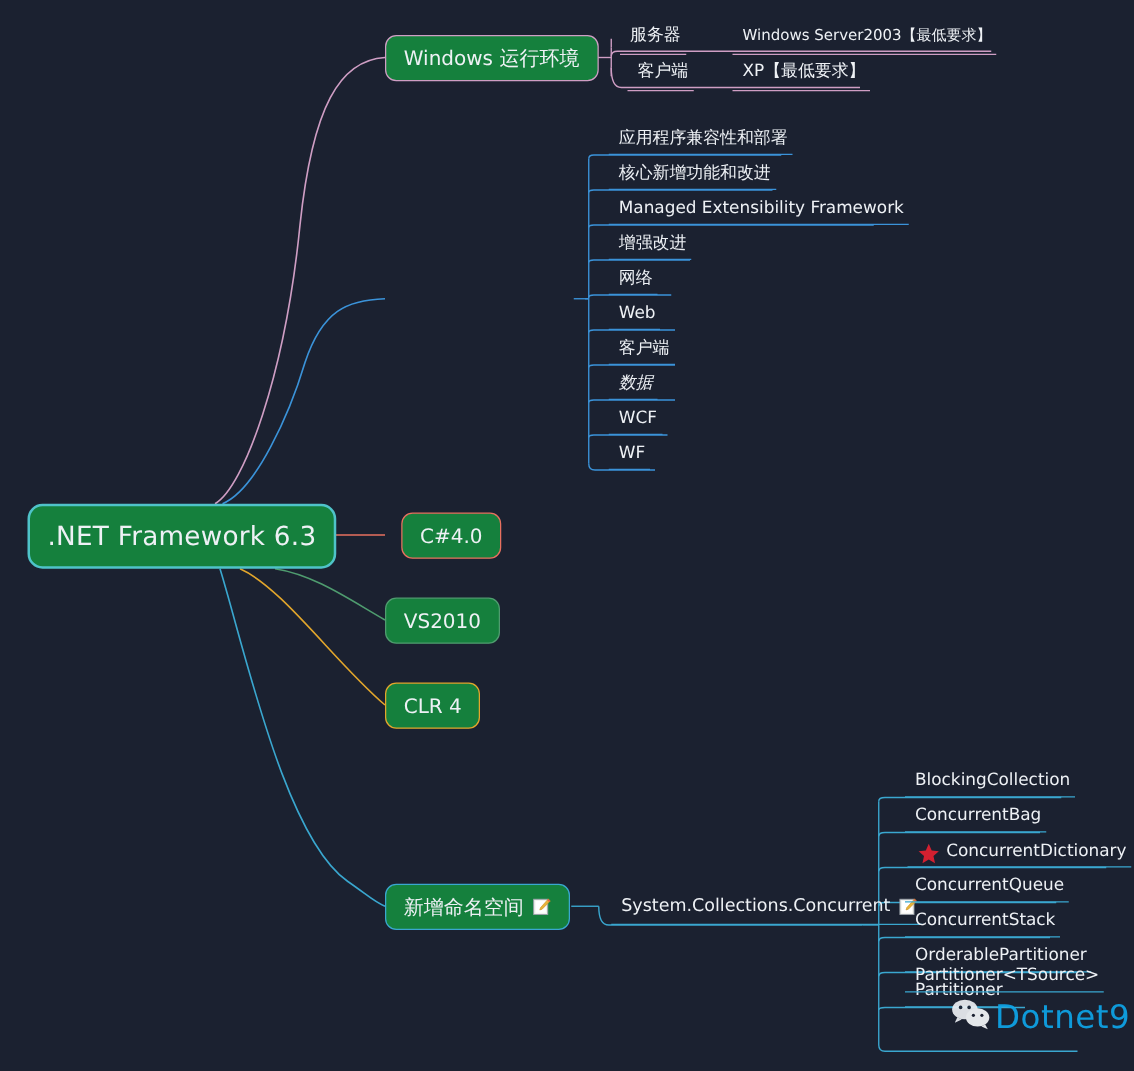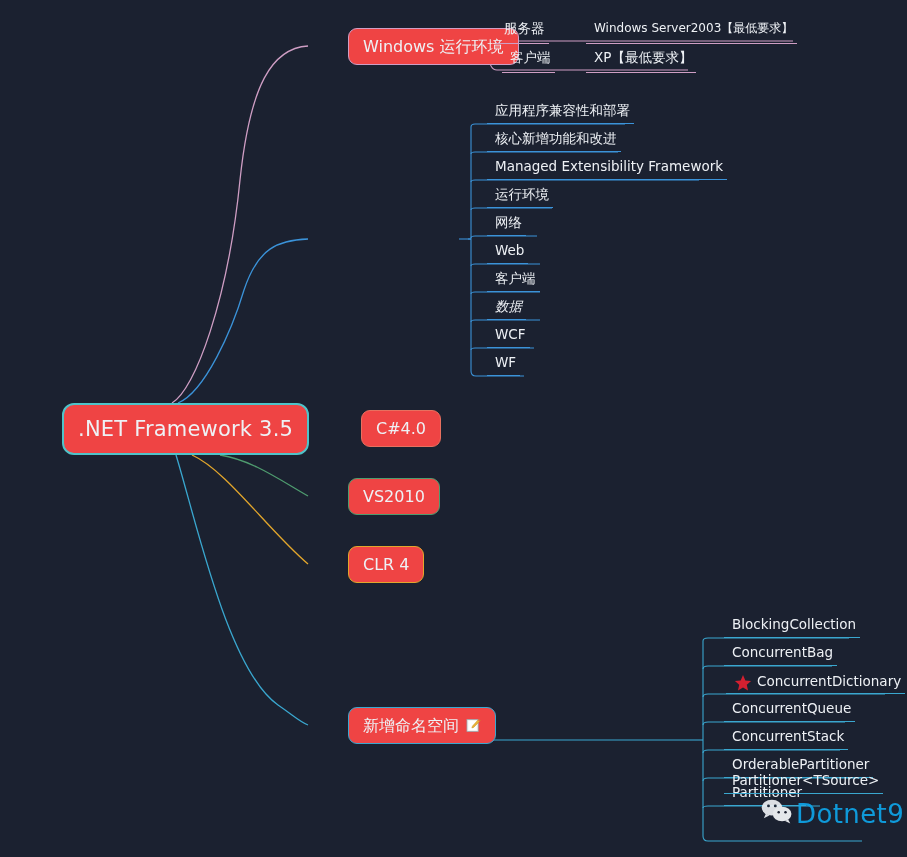--- a/index.html
+++ b/index.html
@@ -34,24 +34,23 @@
     position: absolute;
     box-sizing: border-box;
     display: flex;
     align-items: center;
     white-space: nowrap;
   }
   
   .boxed {
     border: 1.4px solid #888;
     border-radius: 9px;
-    background: #ef4444;
+    background: #15803d;
     padding: 0 14px;
     line-height: 1;
-    margin-left: 40px;
   }
   .root {
     border-width: 2.6px;
     border-radius: 12px;
     border-color: #4fc3c9;
     font-size: 21px;
     letter-spacing: 0.2px;
   }
   .lvl1 {
     font-size: 16px;
@@ -157,21 +156,21 @@
     <path d="M 703,669 Q 703,666 708,666 L 832,666" fill="none" stroke="#3aa7cf" stroke-width="1.1"></path>
     <path d="M 703,697 Q 703,694 708,694 L 885,694" fill="none" stroke="#3aa7cf" stroke-width="1.1"></path>
     <path d="M 703,725 Q 703,722 708,722 L 845,722" fill="none" stroke="#3aa7cf" stroke-width="1.1"></path>
     <path d="M 703,753 Q 703,750 708,750 L 840,750" fill="none" stroke="#3aa7cf" stroke-width="1.1"></path>
     <path d="M 703,781 Q 703,778 708,778 L 862,778" fill="none" stroke="#3aa7cf" stroke-width="1.1"></path>
     <path d="M 703,808 Q 703,806 708,806 L 820,806" fill="none" stroke="#3aa7cf" stroke-width="1.1"></path>
     <path d="M 703,836 Q 703,841 708,841 L 862,841" fill="none" stroke="#3aa7cf" stroke-width="1.1"></path>
   </svg>
 
   <div class="node boxed root" style="left:22px; top:403px; height:52px;">
-    <span>.NET Framework 3.5</span>
+    <span>.NET Framework 6.3</span>
   </div>
 
   <div class="node boxed lvl1" style="left:308px; top:28px; height:37px; border-color:#cf9ec4;">
     <span>Windows 运行环境</span>
   </div>
 
   <div class="node underlined" style="left: 496px; top: 22px; height: 22px; font-size: 13.5px; border-bottom: 1.1px solid rgb(207, 158, 196);">
     <span class="txt">服务器</span>
   </div>
 
@@ -191,21 +190,21 @@
   <div class="node underlined" style="left: 487px; top: 104px; height: 20px; font-size: 13.5px; border-bottom: 1.1px solid rgb(59, 147, 217);">
     <span class="txt">应用程序兼容性和部署</span>
   </div>
   <div class="node underlined" style="left: 487px; top: 132px; height: 20px; font-size: 13.5px; border-bottom: 1.1px solid rgb(59, 147, 217);">
     <span class="txt">核心新增功能和改进</span>
   </div>
   <div class="node underlined" style="left: 487px; top: 160px; height: 20px; font-size: 13.5px; border-bottom: 1.1px solid rgb(59, 147, 217);">
     <span class="txt">Managed Extensibility Framework</span>
   </div>
   <div class="node underlined" style="left: 487px; top: 188px; height: 20px; font-size: 13.5px; border-bottom: 1.1px solid rgb(59, 147, 217);">
-    <span class="txt">运行环境</span>
+    <span class="txt">增强改进</span>
   </div>
   <div class="node underlined" style="left: 487px; top: 216px; height: 20px; font-size: 13.5px; border-bottom: 1.1px solid rgb(59, 147, 217);">
     <span class="txt">网络</span>
   </div>
   <div class="node underlined" style="left: 487px; top: 244px; height: 20px; font-size: 13.5px; border-bottom: 1.1px solid rgb(59, 147, 217);">
     <span class="txt">Web</span>
   </div>
   <div class="node underlined" style="left: 487px; top: 272px; height: 20px; font-size: 13.5px; border-bottom: 1.1px solid rgb(59, 147, 217);">
     <span class="txt">客户端</span>
   </div>
@@ -236,20 +235,31 @@
     <span class="memo-icon">
       <svg viewBox="0 0 16 16" width="15" height="15">
         <rect x="1" y="1.5" width="12" height="13" fill="#f2f2ef" stroke="#9aa0a8" stroke-width="0.8"></rect>
         <rect x="2.6" y="3" width="8.8" height="10" fill="#ffffff"></rect>
         <path d="M 13.5 1.2 L 15.2 2.9 L 8.2 10 L 6.2 10.6 L 6.9 8.6 Z" fill="#e8b339" stroke="#c98f20" stroke-width="0.5"></path>
         <path d="M 13.5 1.2 L 15.2 2.9 L 14.3 3.8 L 12.6 2.1 Z" fill="#e05a4a"></path>
       </svg>
     </span>
   </div>
 
+  <div class="node underlined" style="left: 489px; top: 718px; height: 22px; font-size: 14px; border-bottom: 1.1px solid rgb(58, 167, 207);">
+    <span class="txt">System.Collections.Concurrent</span>
+    <span class="memo-icon">
+      <svg viewBox="0 0 16 16" width="15" height="15">
+        <rect x="1" y="1.5" width="12" height="13" fill="#f2f2ef" stroke="#9aa0a8" stroke-width="0.8"></rect>
+        <rect x="2.6" y="3" width="8.8" height="10" fill="#ffffff"></rect>
+        <path d="M 13.5 1.2 L 15.2 2.9 L 8.2 10 L 6.2 10.6 L 6.9 8.6 Z" fill="#e8b339" stroke="#c98f20" stroke-width="0.5"></path>
+        <path d="M 13.5 1.2 L 15.2 2.9 L 14.3 3.8 L 12.6 2.1 Z" fill="#e05a4a"></path>
+      </svg>
+    </span>
+  </div>
 
   <div class="node underlined" style="left: 724px; top: 618px; height: 20px; font-size: 13.5px; border-bottom: 1.1px solid rgb(58, 167, 207);">
     <span class="txt">BlockingCollection</span>
   </div>
   <div class="node underlined" style="left: 724px; top: 646px; height: 20px; font-size: 13.5px; border-bottom: 1.1px solid rgb(58, 167, 207);">
     <span class="txt">ConcurrentBag</span>
   </div>
   <div class="node underlined" style="left: 726px; top: 673px; height: 21px; font-size: 13.5px; align-items: center; border-bottom: 1.1px solid rgb(58, 167, 207);">
     <span class="star-icon">
       <svg viewBox="0 0 20 20" width="18" height="18">

